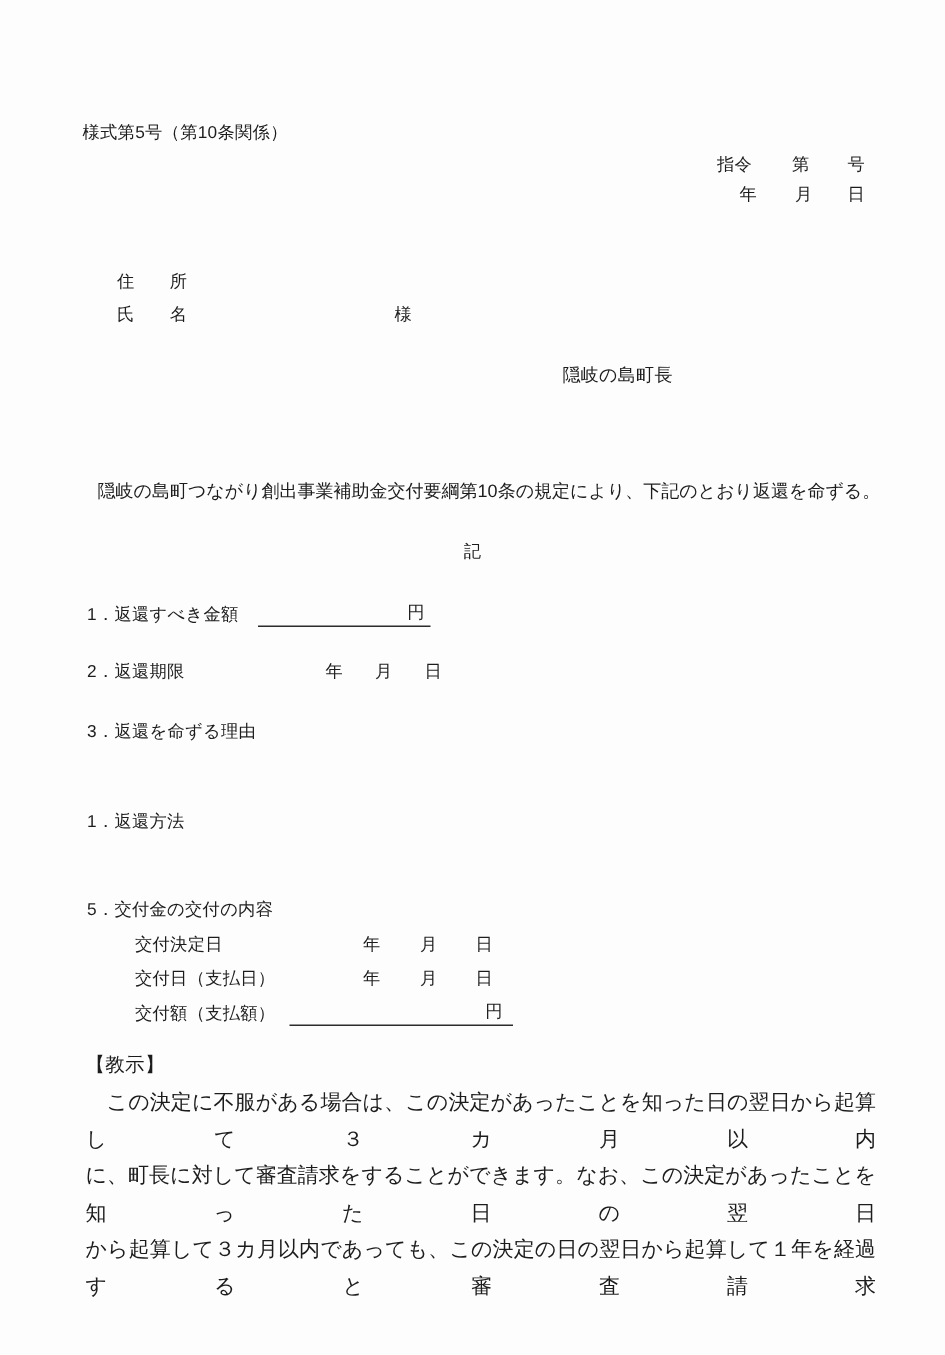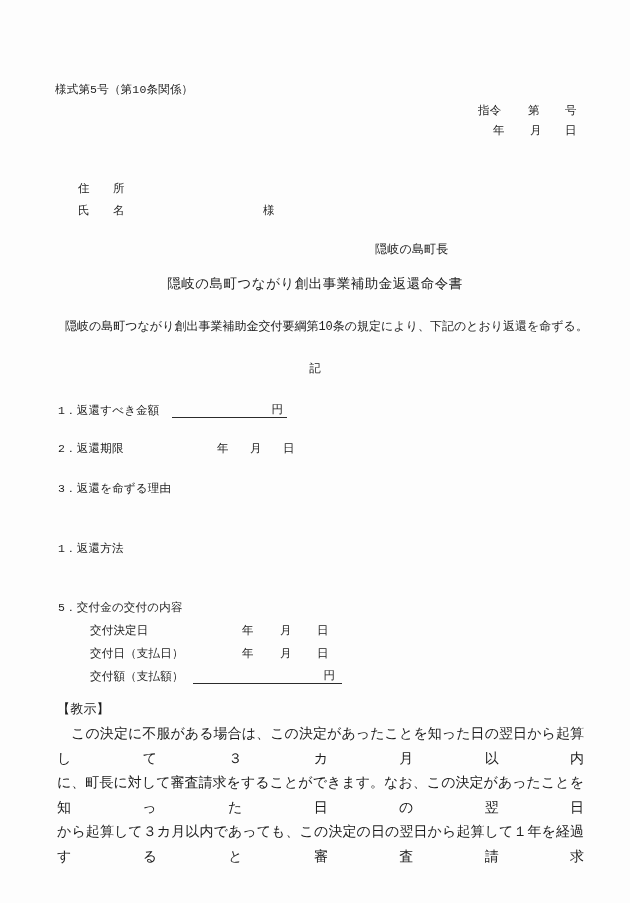--- a/index.html
+++ b/index.html
@@ -1,21 +1,21 @@
 <!DOCTYPE html>
 <html lang="ja"><head>
 <meta charset="utf-8">
 <style>
   html,body{margin:0;padding:0;background:#ffffff;}
   .page{
     position:relative;
     width:630px;height:903px;
     background:#fdfdfd;
     color:#1c1c1c;
-    font-family:Liberation Mono, monospace;
+    font-family:Liberation Sans, sans-serif;
     overflow:hidden;
   }
   .t{
     position:absolute;
     font-size:11.5px;
     line-height:15px;
     white-space:pre;
     letter-spacing:0.2px;
   }
   .center{left:0;width:630px;text-align:center;}
@@ -55,21 +55,20 @@
   <div class="t" style="left:493px;top:123px">年</div>
   <div class="t" style="left:530px;top:123px">月</div>
   <div class="t" style="left:565px;top:123px">日</div>
 
   <div class="t" style="left:78px;top:181px">住　　所</div>
   <div class="t" style="left:78px;top:203px">氏　　名</div>
   <div class="t" style="left:263px;top:203px">様</div>
 
   <div class="t issuer" style="left:375px;top:243px">隠岐の島町長</div>
 
-  <div class="t center title" style="top:277px">隠岐の島町つながり創出事業補助金返還命令書</div>
 
   <div class="t intro" style="left:65px;top:320px">隠岐の島町つながり創出事業補助金交付要綱第10条の規定により、下記のとおり返還を命ずる。</div>
 
   <div class="t center" style="top:361px">記</div>
 
   <div class="t" style="left:58px;top:403px">1．返還すべき金額</div>
   <div class="blank" style="left:172px;top:402px;width:115px;height:16px;padding-right:4px;box-sizing:border-box"><span>円</span></div>
 
   <div class="t" style="left:58px;top:441px">2．返還期限</div>
   <div class="t" style="left:217px;top:441px">年</div>

